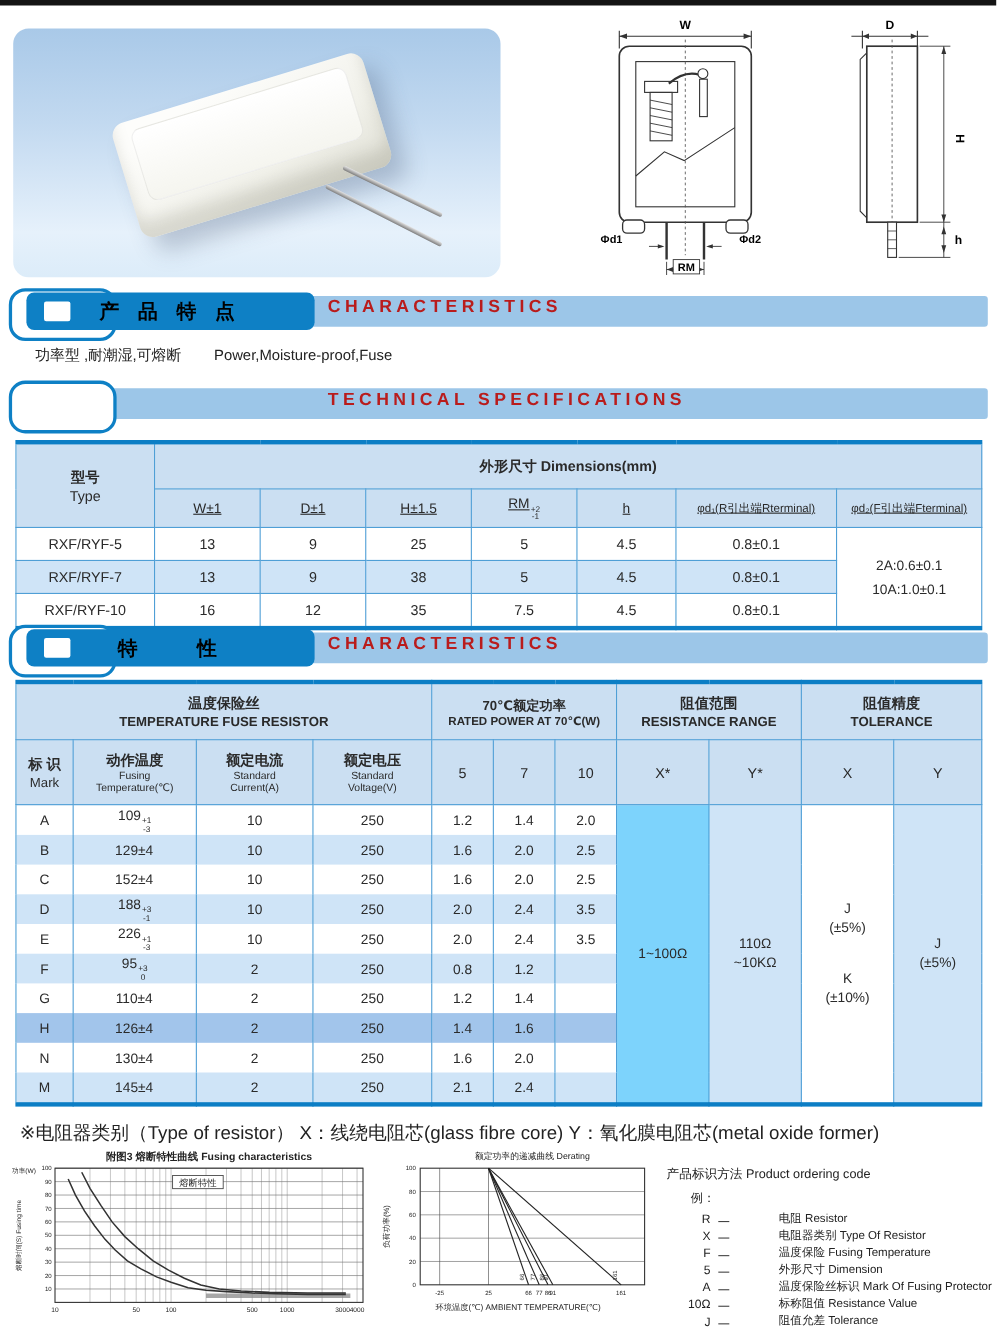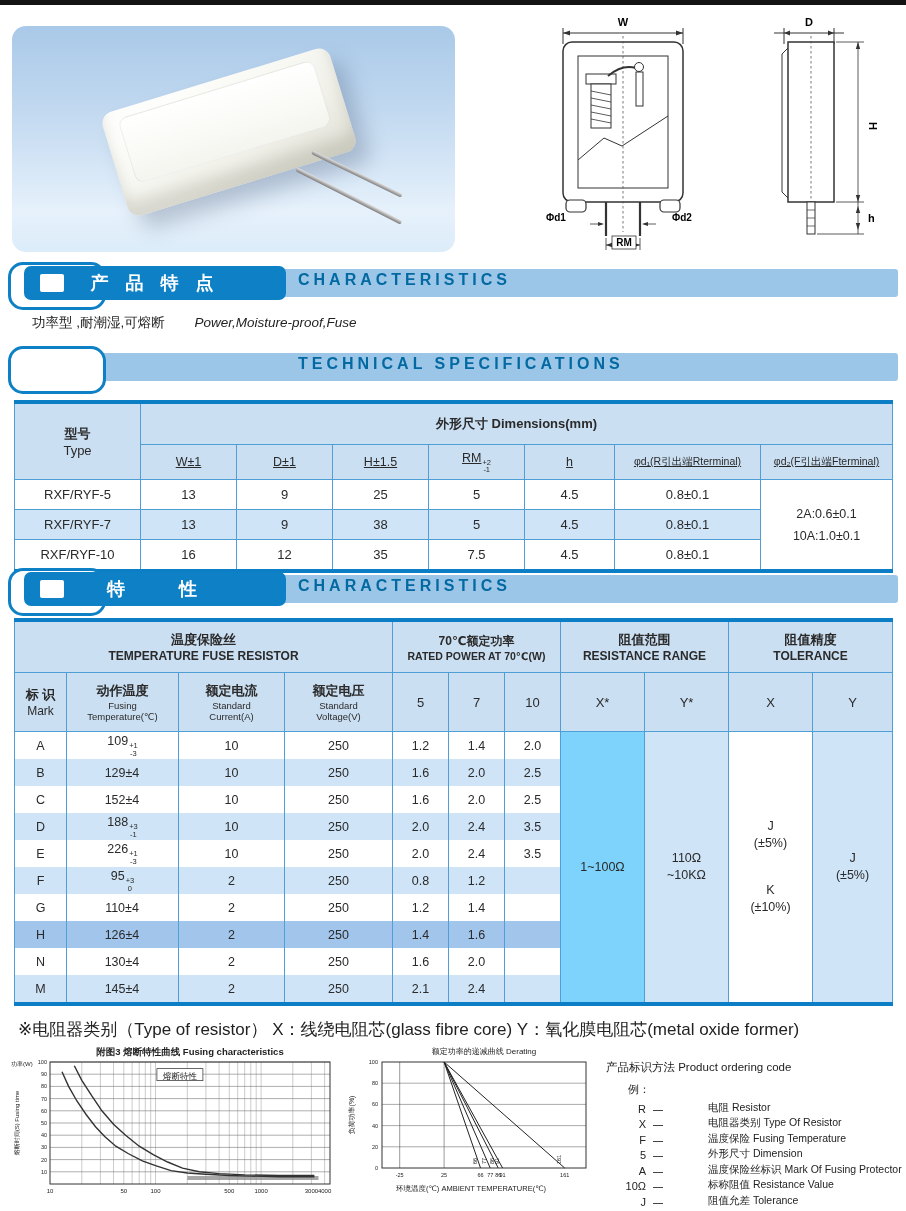--- a/index.html
+++ b/index.html
@@ -20,28 +20,28 @@
   .pin.p1{left:295px;top:146px;width:100px;transform:rotate(26deg);}
   .pin.p2{left:278px;top:168px;width:118px;transform:rotate(27deg);}
 
   
   .draw{position:absolute;}
   .draw svg text{font-family:"Liberation Sans",sans-serif;}
 
   
   .sec{position:absolute;left:8px;width:890px;height:30px;}
   .sec .light{position:absolute;left:16px;right:0;top:1px;height:28px;background:#9cc6e8;border-radius:3px;}
-  .sec .en{position:absolute;left:290px;top:3px;font-size:16px;font-weight:bold;letter-spacing:4px;color:#0369a1;}
+  .sec .en{position:absolute;left:290px;top:3px;font-size:16px;font-weight:bold;letter-spacing:4px;color:#b91c1c;}
   .sec .dark{position:absolute;left:16px;top:-2px;width:262px;height:34px;background:#0e80c5;border-radius:7px;
-             color:#ffffff;font-size:18px;font-weight:bold;text-align:center;line-height:34px;letter-spacing:6px;}
+             color:#000000;font-size:18px;font-weight:bold;text-align:center;line-height:34px;letter-spacing:6px;}
   .sec .bracket{position:absolute;left:0;top:-6px;width:92px;height:42px;border:3px solid #0e80c5;
              border-radius:15px;background:#fff;}
   .sec .chip{position:absolute;left:32px;top:6px;width:24px;height:18px;background:#fff;border-radius:2px;z-index:3;}
   .features-line{position:absolute;left:32px;top:314px;font-size:13.5px;color:#222;}
-  .features-line .en{margin-left:26px;font-style:italic;}
+  .features-line .en{margin-left:26px;}
 
   
   table{border-collapse:collapse;table-layout:fixed;}
   #spec-table,#char-table{position:absolute;left:14px;width:878px;
       border-top:4px solid #0c7ec5;border-bottom:4px solid #0c7ec5;}
   #spec-table{top:400px;}
   #char-table{top:618px;}
   td{border:1px solid #4f9fd6;text-align:center;vertical-align:middle;font-size:13px;color:#2a2a2a;padding:0;}
   .hdr{background:#cbdff2;}
   .alt{background:#cfe4f7;}

